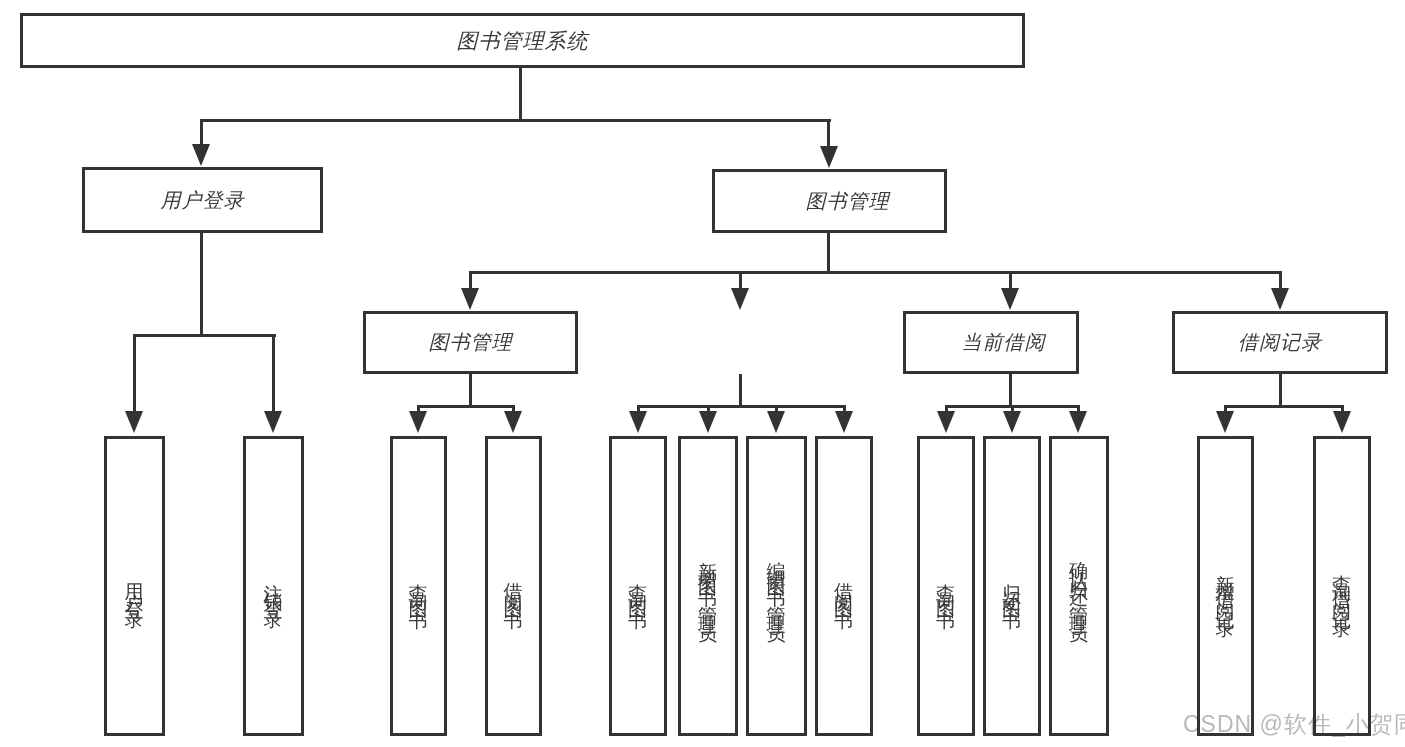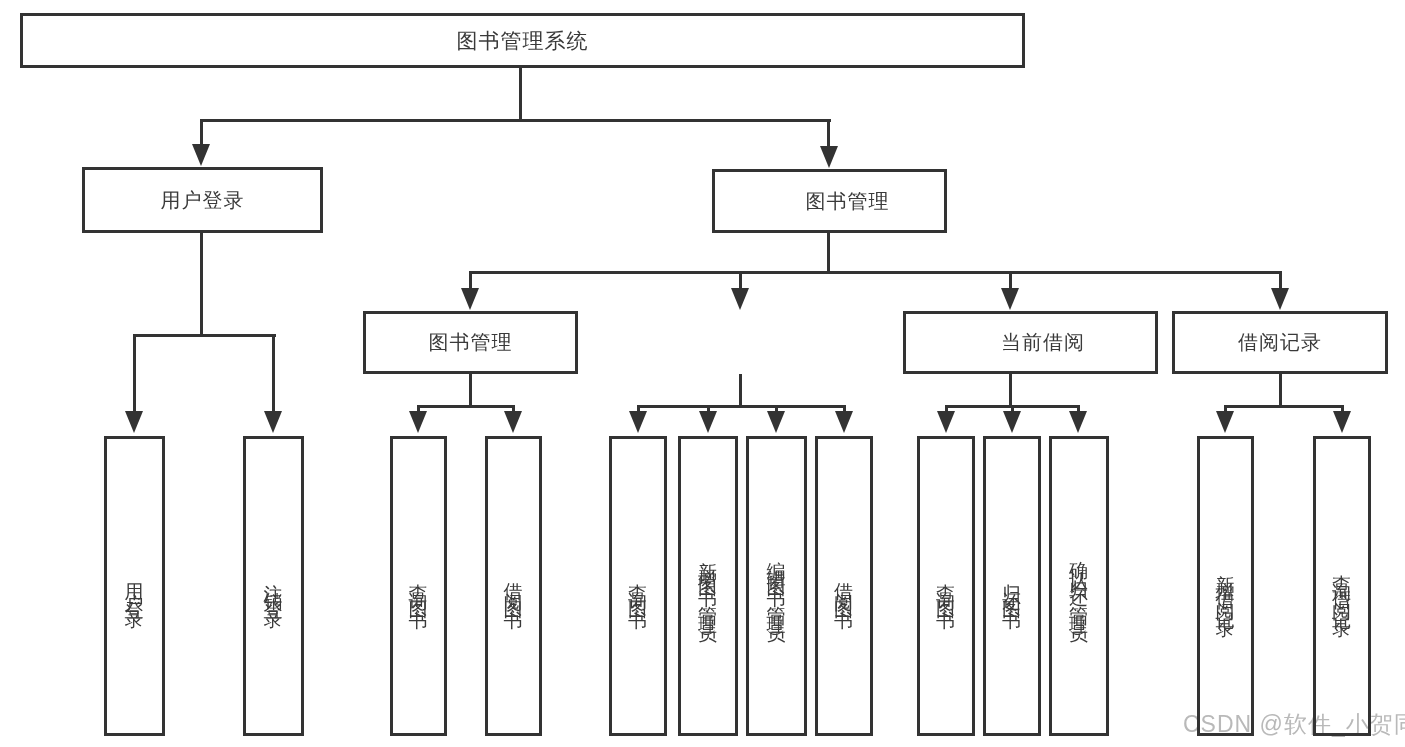--- a/index.html
+++ b/index.html
@@ -3,21 +3,21 @@
 <meta charset="utf-8">
 <style>
   html,body{margin:0;padding:0;background:#ffffff;}
   #stage{
     position:relative;width:1405px;height:747px;background:#ffffff;overflow:hidden;
     font-family:"Liberation Sans","DejaVu Sans",sans-serif;color:#3a3a3a;
   }
   .hbox{
     position:absolute;box-sizing:border-box;background:#ffffff;border:3px solid #333333;
     display:flex;align-items:center;justify-content:center;
-    font-size:20px;letter-spacing:1px;color:#3a3a3a;white-space:nowrap;
+    font-size:20px;letter-spacing:1px;color:#3a3a3a;white-space:nowrap;font-style:italic;
   }
   .vbox{
     position:absolute;box-sizing:border-box;background:#ffffff;border:3px solid #333333;
     display:flex;align-items:center;justify-content:center;
     top:436px;height:300px;color:#3a3a3a;
   }
   .vtext{
     writing-mode:vertical-rl;text-orientation:mixed;
     font-size:19px;letter-spacing:9px;line-height:1;white-space:nowrap;
   }
@@ -36,21 +36,21 @@
 <body>
 
 <div id="stage">
 
   <div class="hbox" style="left:20px;top:13px;width:1005px;height:55px;font-size:21px;">图书管理系统</div>
 
   <div class="hbox" style="left:82px;top:167px;width:241px;height:66px;">用户登录</div>
   <div class="hbox" style="left:712px;top:169px;width:235px;height:64px;padding-left:36px;">图书管理</div>
 
   <div class="hbox" style="left:363px;top:311px;width:215px;height:63px;">图书管理</div>
-  <div class="hbox" style="left:903px;top:311px;width:255px;height:63px;padding-left:25px;">当前借阅</div>
+  <div class="hbox" style="left:903px;top:311px;width:176px;height:63px;padding-left:25px;">当前借阅</div>
   <div class="hbox" style="left:1172px;top:311px;width:216px;height:63px;">借阅记录</div>
 
   <div class="vbox" style="left:104px;width:61px;">
     <span class="vtext">用户登录</span>
     </div>
   <div class="vbox" style="left:243px;width:61px;">
     <span class="vtext">注销登录</span>
     </div>
 
   <div class="vbox" style="left:390px;width:57px;">

